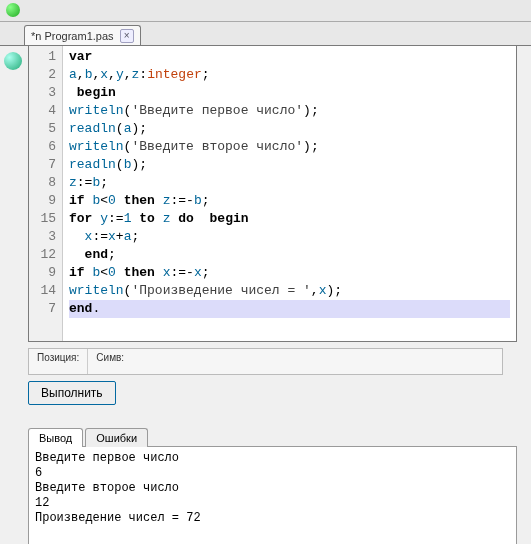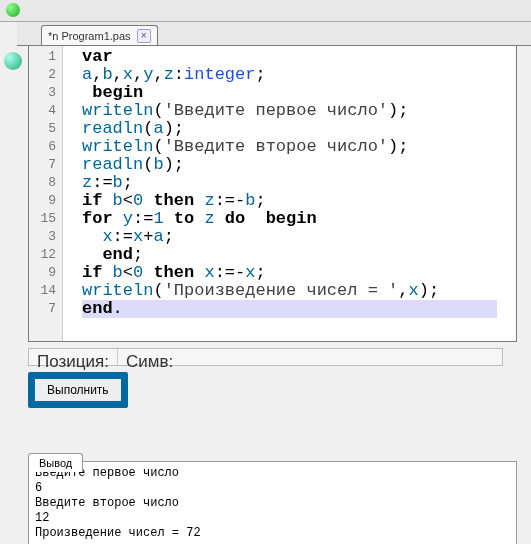--- a/index.html
+++ b/index.html
@@ -25,21 +25,20 @@
     border-radius: 50%;
     background: radial-gradient(circle at 30% 30%, #8f8, #2a2);
   }
   .tabs {
     display: flex;
     align-items: flex-end;
     height: 24px;
     background: #e8e8e8;
     padding-left: 24px;
     border-bottom: 1px solid #7a7a7a;
-    margin-left: 17px;
   }
   .tab {
     display: flex;
     align-items: center;
     background: #f8f8f8;
     border: 1px solid #7a7a7a;
     border-bottom: none;
     border-radius: 3px 3px 0 0;
     padding: 2px 6px;
     font-size: 11px;
@@ -86,77 +85,77 @@
     border-right: 1px solid #ccc;
     text-align: right;
     padding: 2px 6px 2px 0;
     color: #777;
     font-family: "Courier New", monospace;
     font-size: 13px;
     line-height: 18px;
     user-select: none;
   }
   .code {
-    padding: 2px 19px;
+    padding: 2px 6px;
     font-family: "Courier New", monospace;
-    font-size: 17px;
+    font-size: 13px;
     line-height: 18px;
     flex: 1;
     white-space: pre;
   }
   .code .line { display: block; min-height: 18px; }
   .line.hl { background: #dcdcfa; }
   .kw  { color: #000; font-weight: bold; }
   .id  { color: #006699; }
-  .ty  { color: #1d4ed8; }
+  .ty  { color: #c2410c; }
   .str { color: #404040; }
   .num { color: #006699; }
   .op  { color: #000; }
 
   .status {
     display: flex;
     margin: 6px 28px 0 28px;
-    height: 18px;
+    height: 27px;
     border: 1px solid #bbb;
     background: #f6f6f6;
-    font-size: 17px;
+    font-size: 10px;
   }
   .status > div {
     padding: 3px 8px;
     border-right: 1px solid #ccc;
     color: #333;
   }
   .status > div:last-child { border-right: none; flex: 1; }
 
   .exec-btn {
-    margin: 6px 0 16px 28px;
+    margin: 6px 0 4px 28px;
     display: inline-block;
     background: #eee;
-    border: 7px solid #0369a1;
+    border: 1px solid #0369a1;
     border-radius: 2px;
     padding: 4px 12px;
     font-size: 12px;
     cursor: pointer;
   }
 
   .outtabs {
     margin: 18px 14px 0 28px;
     display: flex;
   }
   .outtab {
     padding: 3px 10px;
     border: 1px solid #9a9a9a;
     border-bottom: none;
     border-radius: 3px 3px 0 0;
     background: #eee;
     font-size: 11px;
     margin-right: 2px;
     cursor: pointer;
     position: relative;
-    top: 11px;
+    top: 1px;
   }
   .outtab.active {
     background: #fff;
     z-index: 2;
   }
   .output {
     margin: 0 14px 0 28px;
     border: 1px solid #9a9a9a;
     background: #fff;
     height: 112px;
@@ -209,20 +208,21 @@
 
 <div class="status">
   <div>Позиция:</div>
   <div>Симв:</div>
 </div>
 
 <button class="exec-btn">Выполнить</button>
 
 <div class="outtabs">
   <div class="outtab active">Вывод</div>
+  <div class="outtab">Ошибки</div>
 </div>
 <div class="output">Введите первое число
 6
 Введите второе число
 12
 Произведение чисел = 72</div>
 
 
 
 

